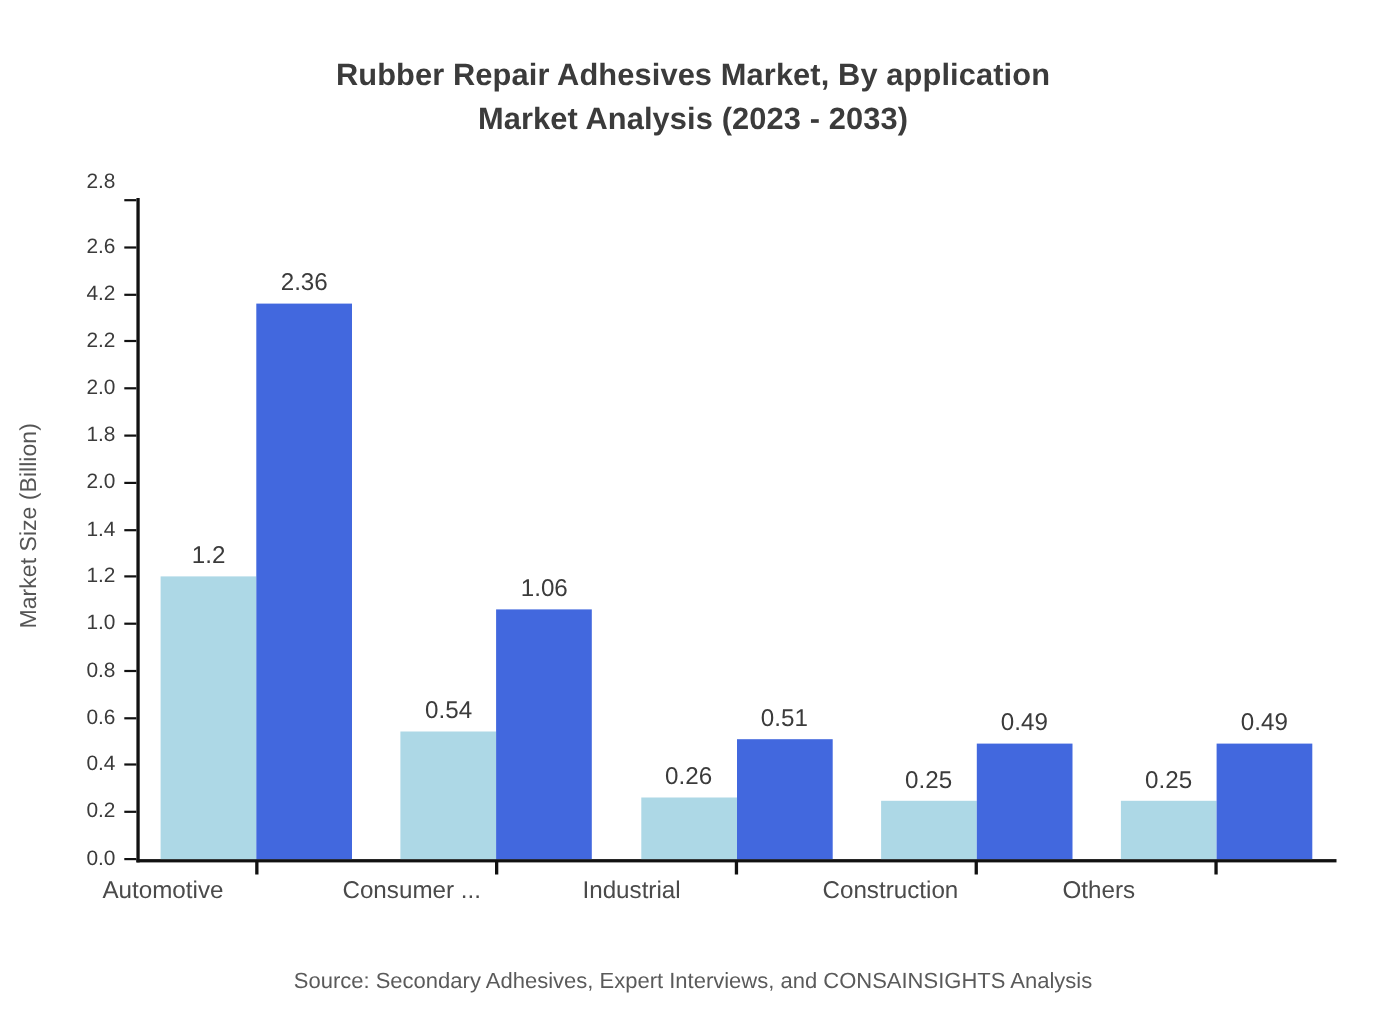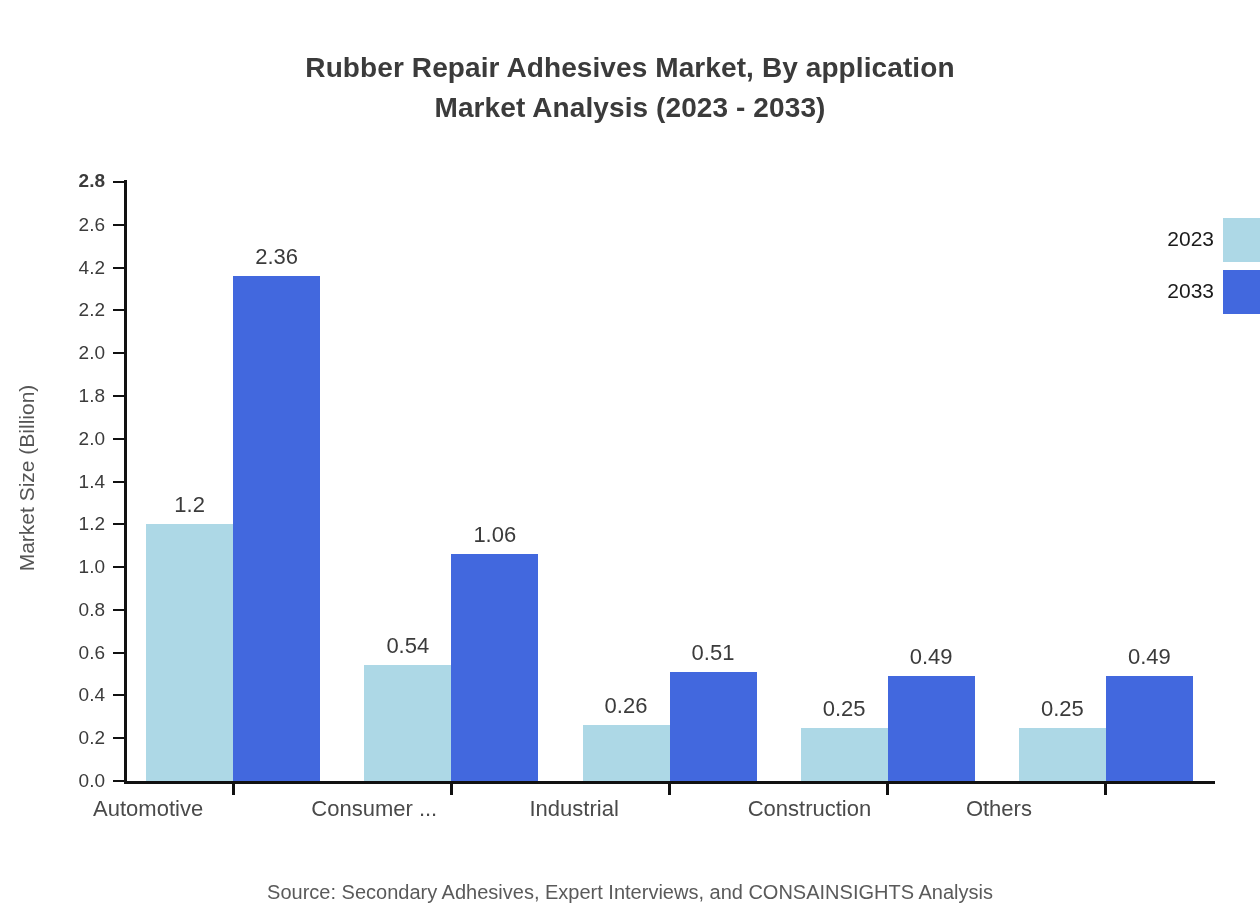--- a/index.html
+++ b/index.html
@@ -236,21 +236,21 @@
       </div>
       <div class="ytick" style="top: 266.571px;"></div>
       <div class="ytick-label-wrap" style="top: 257.571px;">
         <div class="ytick-label">4.2</div>
       </div>
       <div class="ytick" style="top: 223.786px;"></div>
       <div class="ytick-label-wrap" style="top: 214.786px;">
         <div class="ytick-label">2.6</div>
       </div>
       <div class="ytick" style="top: 181px;"></div>
-      <div class="ytick-label-wrap" style="top: 171px; font-weight: bold;">
+      <div class="ytick-label-wrap" style="top: 156px;">
         <div class="ytick-label">2.8</div>
       </div>
     </div>
   <div id="xticks-layer">
       <div class="xtick" style="left: 231.6px;"></div>
       <div class="xtick-label" style="left: 93.1px; width: 280px;">Automotive</div>
       <div class="xtick" style="left: 449.8px;"></div>
       <div class="xtick-label" style="left: 311.3px; width: 280px;">Consumer ...</div>
       <div class="xtick" style="left: 668px;"></div>
       <div class="xtick-label" style="left: 529.5px; width: 280px;">Industrial</div>
@@ -275,26 +275,16 @@
       <div class="bar" style="left: 800.7px; top: 727.518px; width: 87px; height: 53.4821px; background: rgb(173, 216, 230);"></div>
       <div class="bar-label" style="left: 774.2px; width: 140px; top: 695.518px;">0.25</div>
       <div class="bar" style="left: 887.7px; top: 676.175px; width: 87px; height: 104.825px; background: rgb(66, 104, 222);"></div>
       <div class="bar-label" style="left: 861.2px; width: 140px; top: 644.175px;">0.49</div>
       <div class="bar" style="left: 1018.9px; top: 727.518px; width: 87px; height: 53.4821px; background: rgb(173, 216, 230);"></div>
       <div class="bar-label" style="left: 992.4px; width: 140px; top: 695.518px;">0.25</div>
       <div class="bar" style="left: 1105.9px; top: 676.175px; width: 87px; height: 104.825px; background: rgb(66, 104, 222);"></div>
       <div class="bar-label" style="left: 1079.4px; width: 140px; top: 644.175px;">0.49</div>
     </div>
 
-  <div class="legend">
-    <div class="legend-row" style="top:0px;">
-      <span class="legend-text">2023</span>
-      <span class="legend-swatch" id="swatch-0" style="background: rgb(173, 216, 230);"></span>
-    </div>
-    <div class="legend-row" style="top:52px;">
-      <span class="legend-text">2033</span>
-      <span class="legend-swatch" id="swatch-1" style="background: rgb(66, 104, 222);"></span>
-    </div>
-  </div>
 
   <div class="footer">Source: Secondary Adhesives, Expert Interviews, and CONSAINSIGHTS Analysis</div>
 
 </div>
 
 </body></html>

